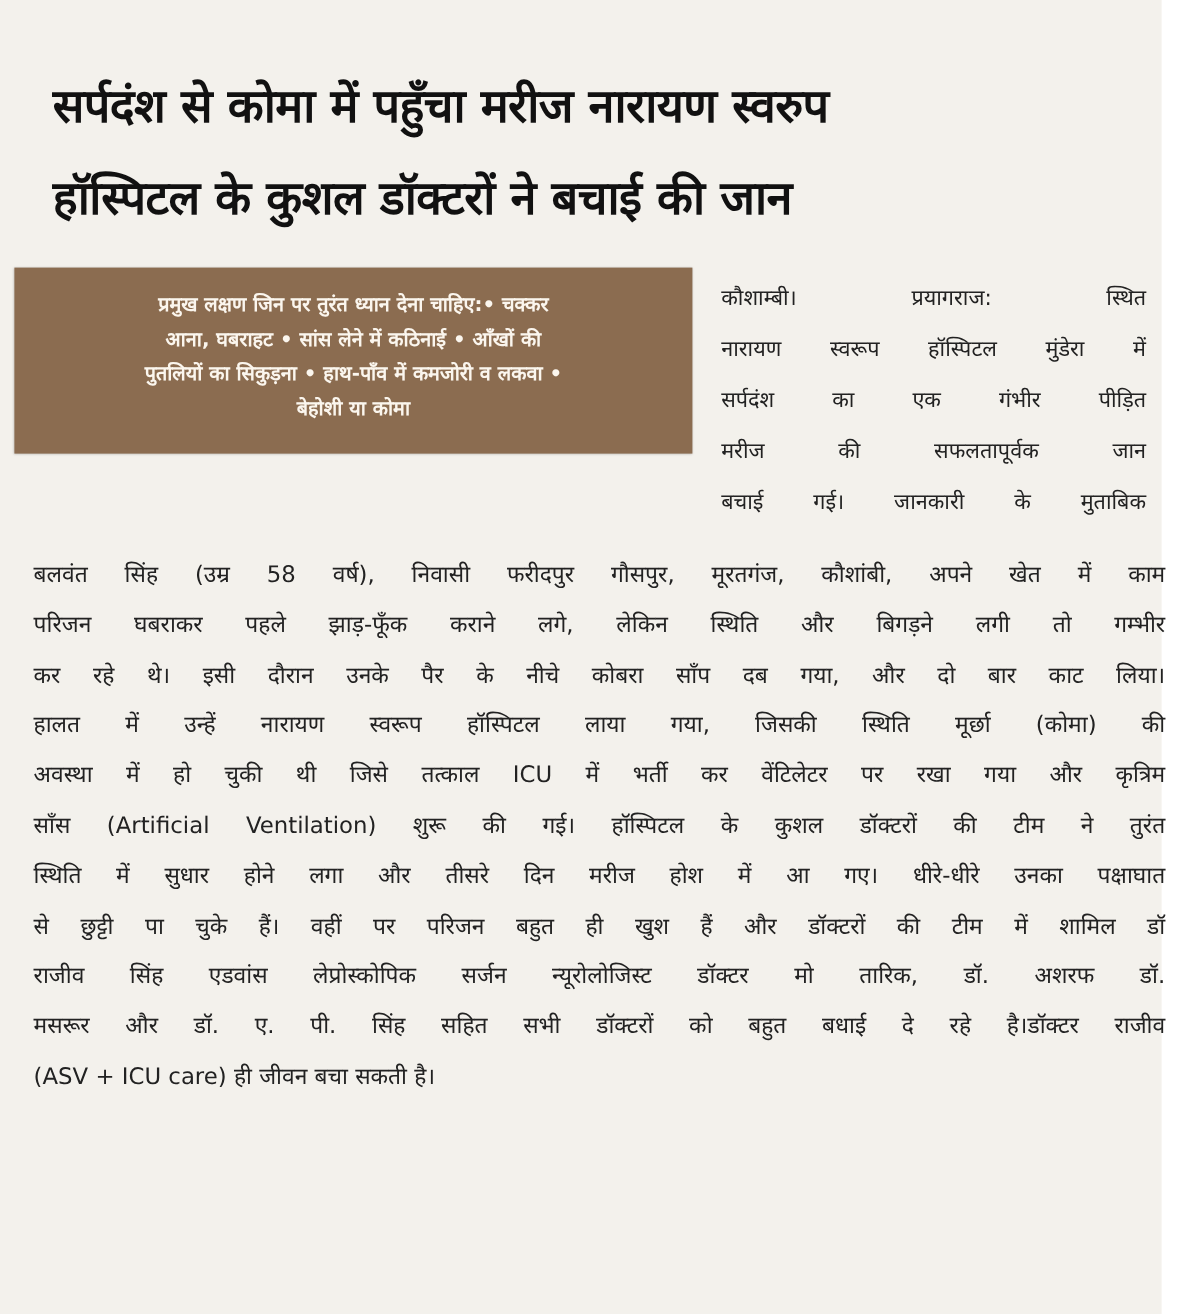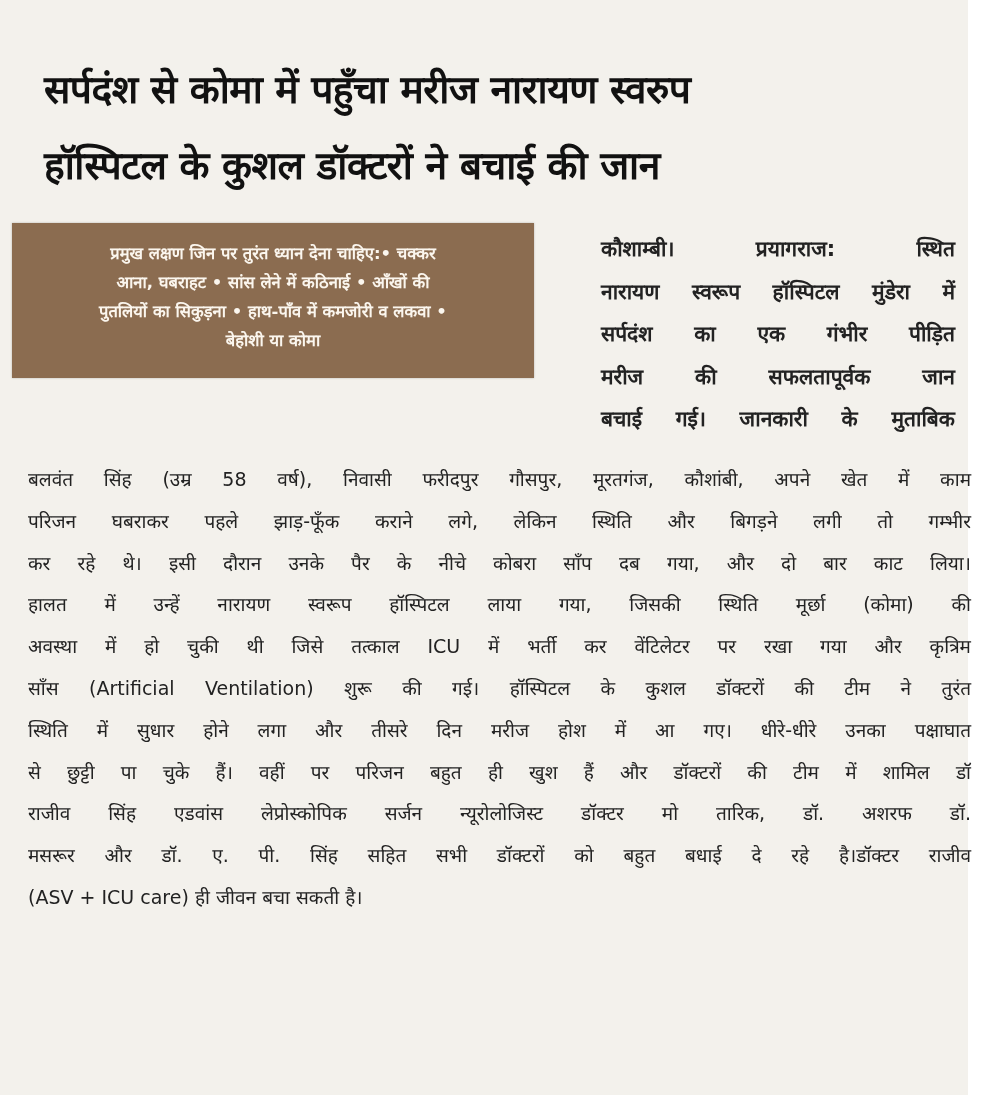--- a/index.html
+++ b/index.html
@@ -33,21 +33,21 @@
       font-size: 39px;
       line-height: 76px;
       color: #111111;
       letter-spacing: -0.5px;
     }
     .headline span { display: block; white-space: nowrap; }
     .callout {
       position: absolute;
       left: 12px;
       top: 223px;
-      width: 522px;
+      width: 565px;
       height: 155px;
       background: #8b6c50;
       box-sizing: border-box;
       padding: 16px 14px 0 14px;
       box-shadow: 0 0 2px rgba(0,0,0,0.25);
     }
     .callout p {
       margin: 0;
       color: #fbf6ee;
       font-family: "DejaVu Sans", "Liberation Sans", sans-serif;
@@ -56,26 +56,25 @@
       line-height: 29px;
       text-align: center;
     }
     .side-col {
       position: absolute;
       left: 601px;
       top: 228px;
       width: 354px;
       margin: 0;
       font-family: "DejaVu Sans", "Liberation Sans", sans-serif;
-      font-size: 21px;
+      font-size: 18px;
       line-height: 42.5px;
       color: #222222;
       text-align: justify;
       text-align-last: justify;
-      font-weight: bold;
     }
     .side-col span { display: block; white-space: nowrap; }
     .body-text {
       position: absolute;
       left: 12px;
       top: 443px;
       width: 943px;
       margin: 16px;
       font-family: "DejaVu Sans", "Liberation Sans", sans-serif;
       font-size: 19px;

